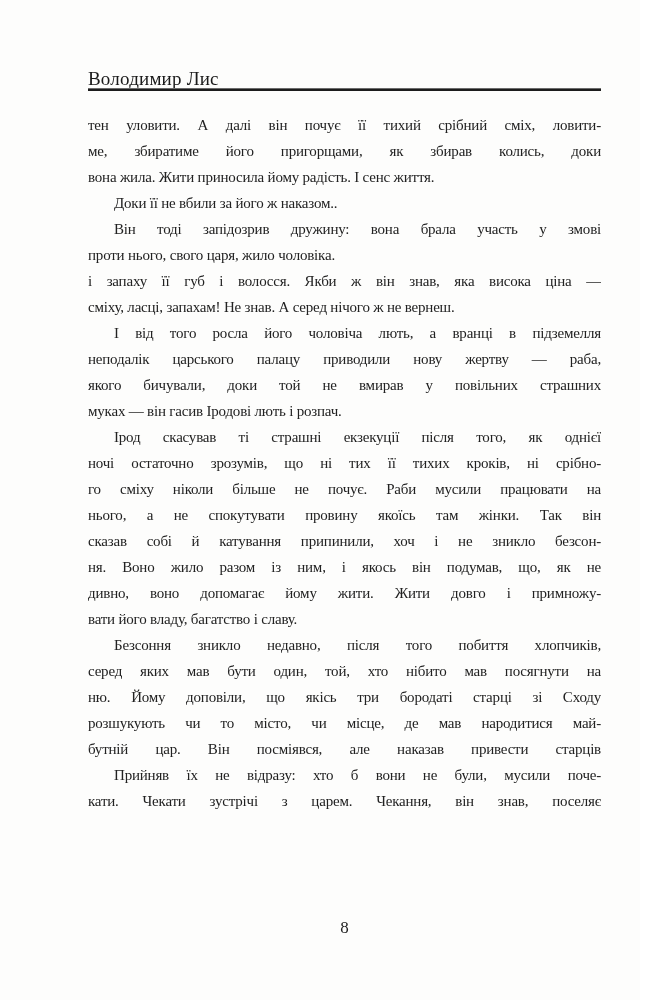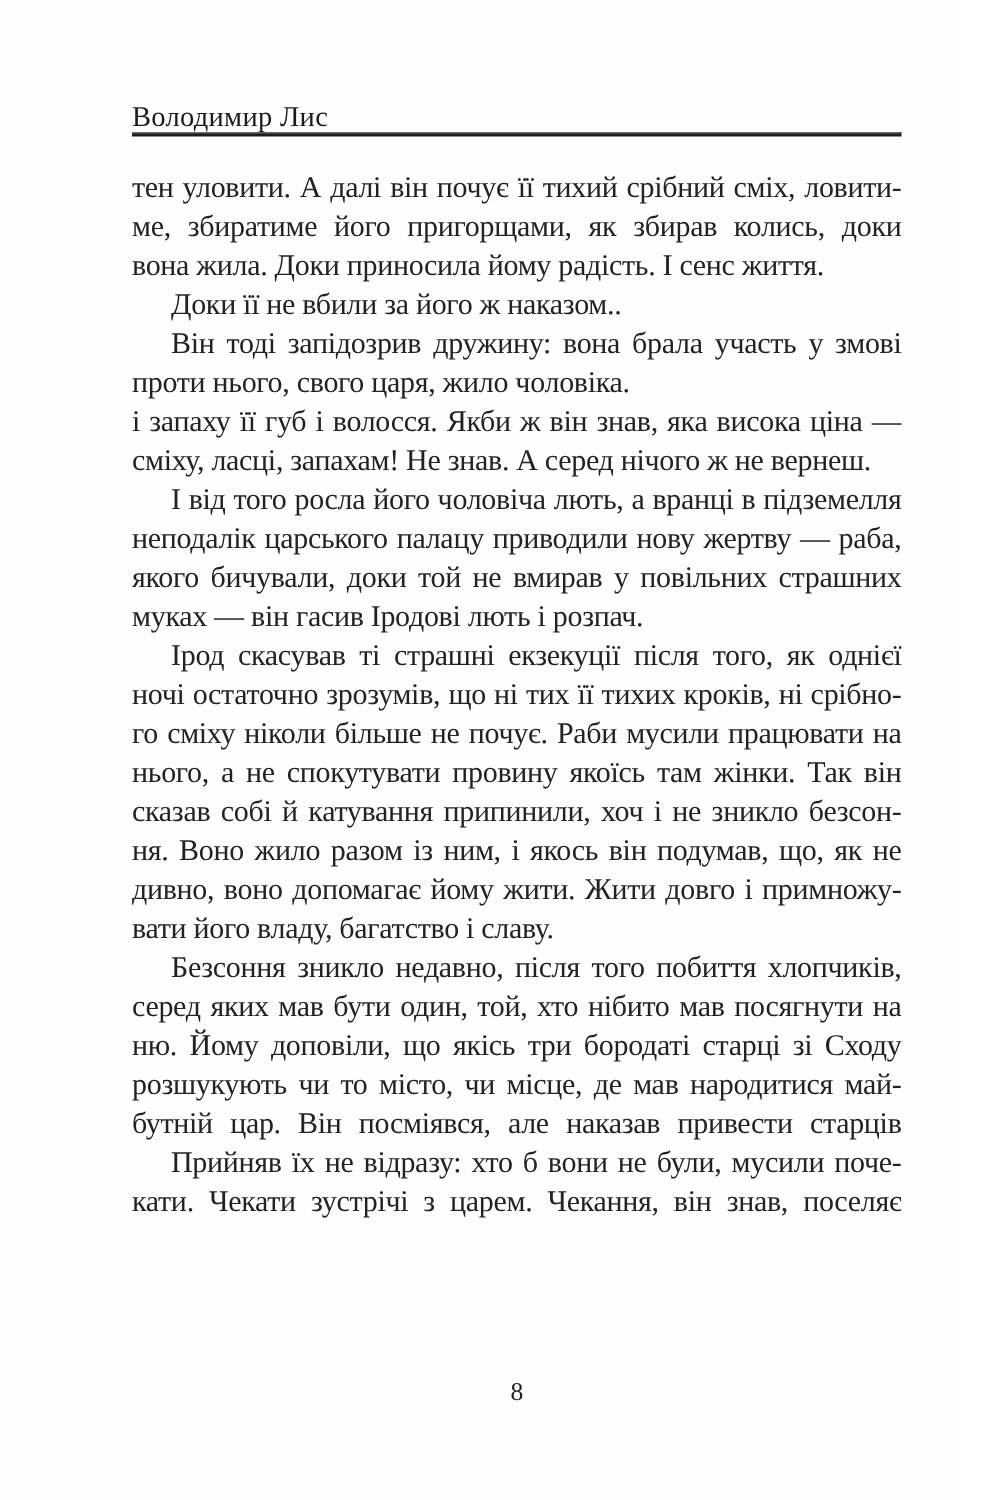--- a/index.html
+++ b/index.html
@@ -33,21 +33,21 @@
     width: 513px;
     height: 2px;
     background: #1c1c1c;
     border-top: 1px solid #6b6b6b;
   }
   .body-text {
     position: absolute;
     left: 88px;
     top: 112px;
     width: 513px;
-    font-size: 20px;
+    font-size: 15px;
     letter-spacing: -0.2px;
     color: #222222;
   }
   .line {
     height: 26px;
     line-height: 26px;
     overflow: hidden;
     text-align: left;
   }
   .line.j {
@@ -75,21 +75,21 @@
 
   <div class="running-header">
     <span>Володимир Лис</span>
   </div>
 
   <div class="header-rule"></div>
 
   <div class="body-text">
       <div class="line j">тен уловити. А далі він почує її тихий срібний сміх, ловити-</div>
       <div class="line j">ме, збиратиме його пригорщами, як збирав колись, доки</div>
-      <div class="line">вона жила. Доки приносила йому радість. І сенс життя.</div>
+      <div class="line">вона жила. Жити приносила йому радість. І сенс життя.</div>
       <div class="line ind">Доки її не вбили за його ж наказом..</div>
       <div class="line j ind">Він тоді запідозрив дружину: вона брала участь у змові</div>
       <div class="line">проти нього, свого царя, жило чоловіка.</div>
       <div class="line j">і запаху її губ і волосся. Якби ж він знав, яка висока ціна —</div>
       <div class="line">сміху, ласці, запахам! Не знав. А серед нічого ж не вернеш.</div>
       <div class="line j ind">І від того росла його чоловіча лють, а вранці в підземелля</div>
       <div class="line j">неподалік царського палацу приводили нову жертву — раба,</div>
       <div class="line j">якого бичували, доки той не вмирав у повільних страшних</div>
       <div class="line">муках — він гасив Іродові лють і розпач.</div>
       <div class="line j ind">Ірод скасував ті страшні екзекуції після того, як однієї</div>

